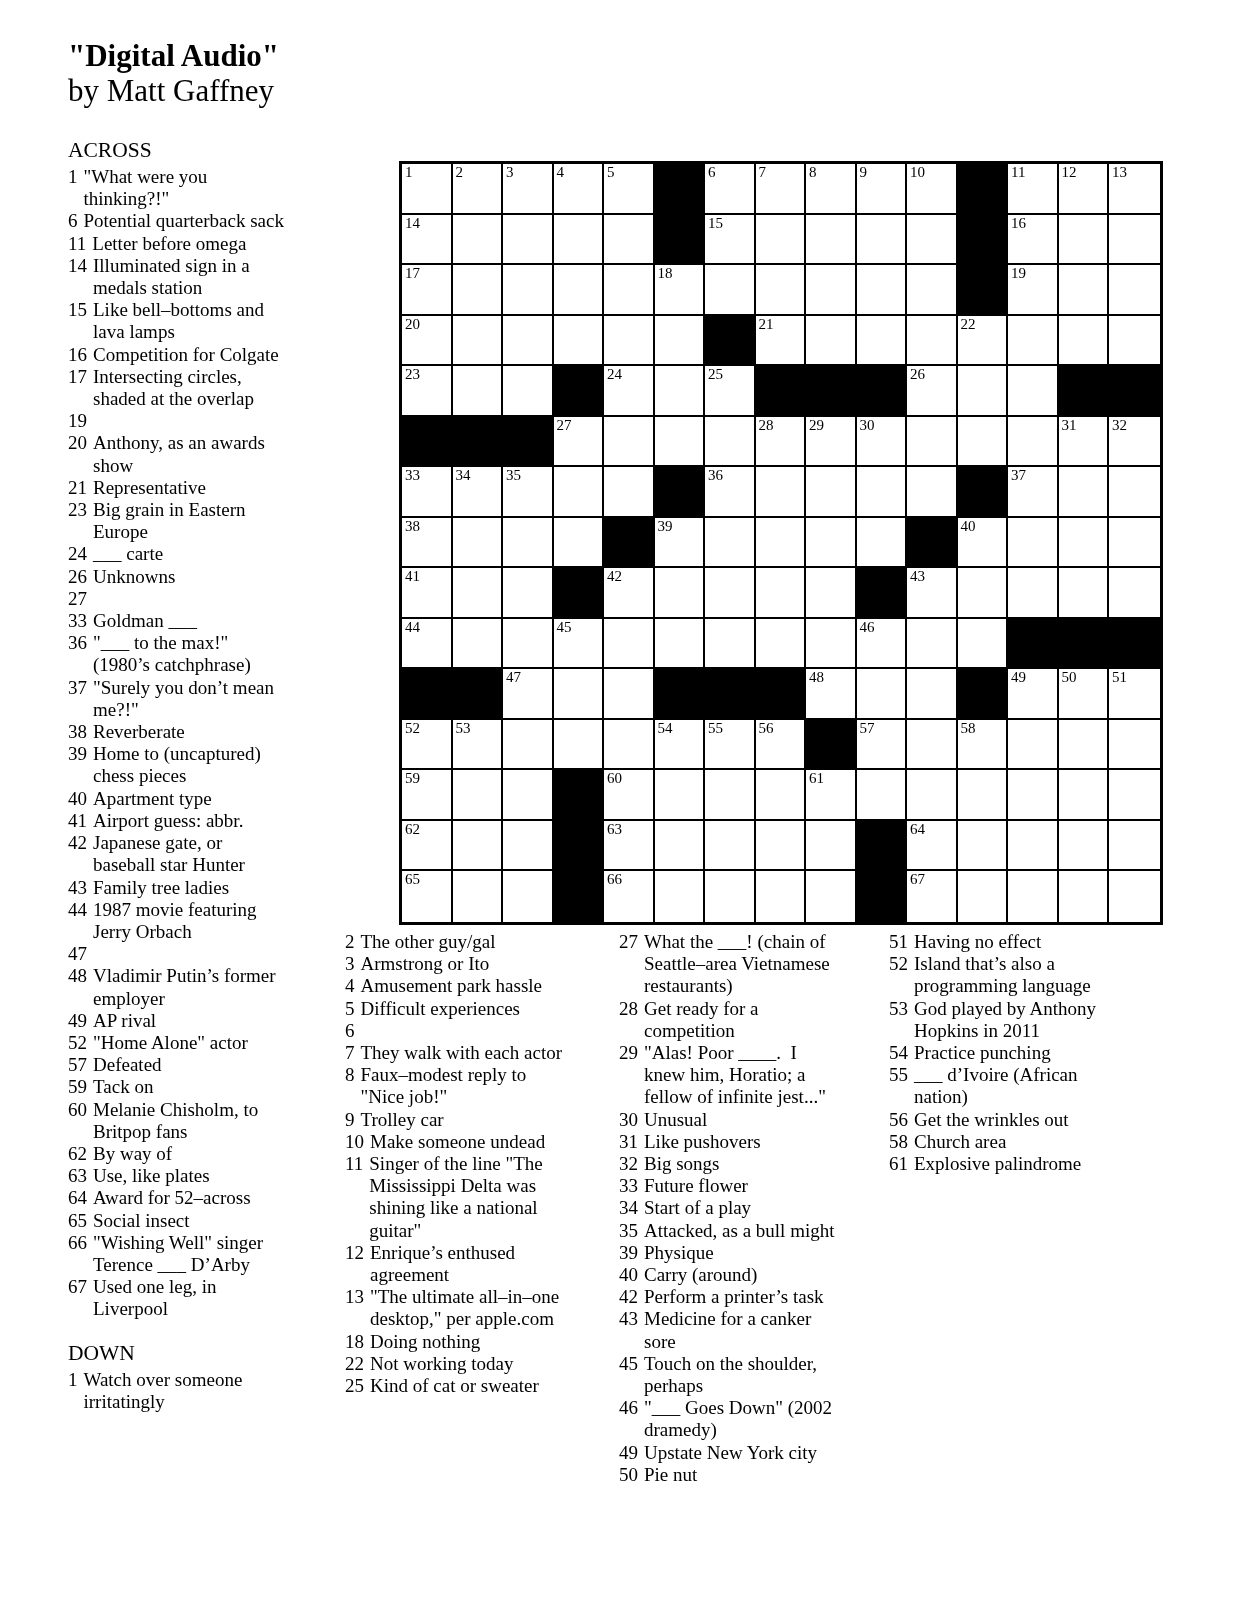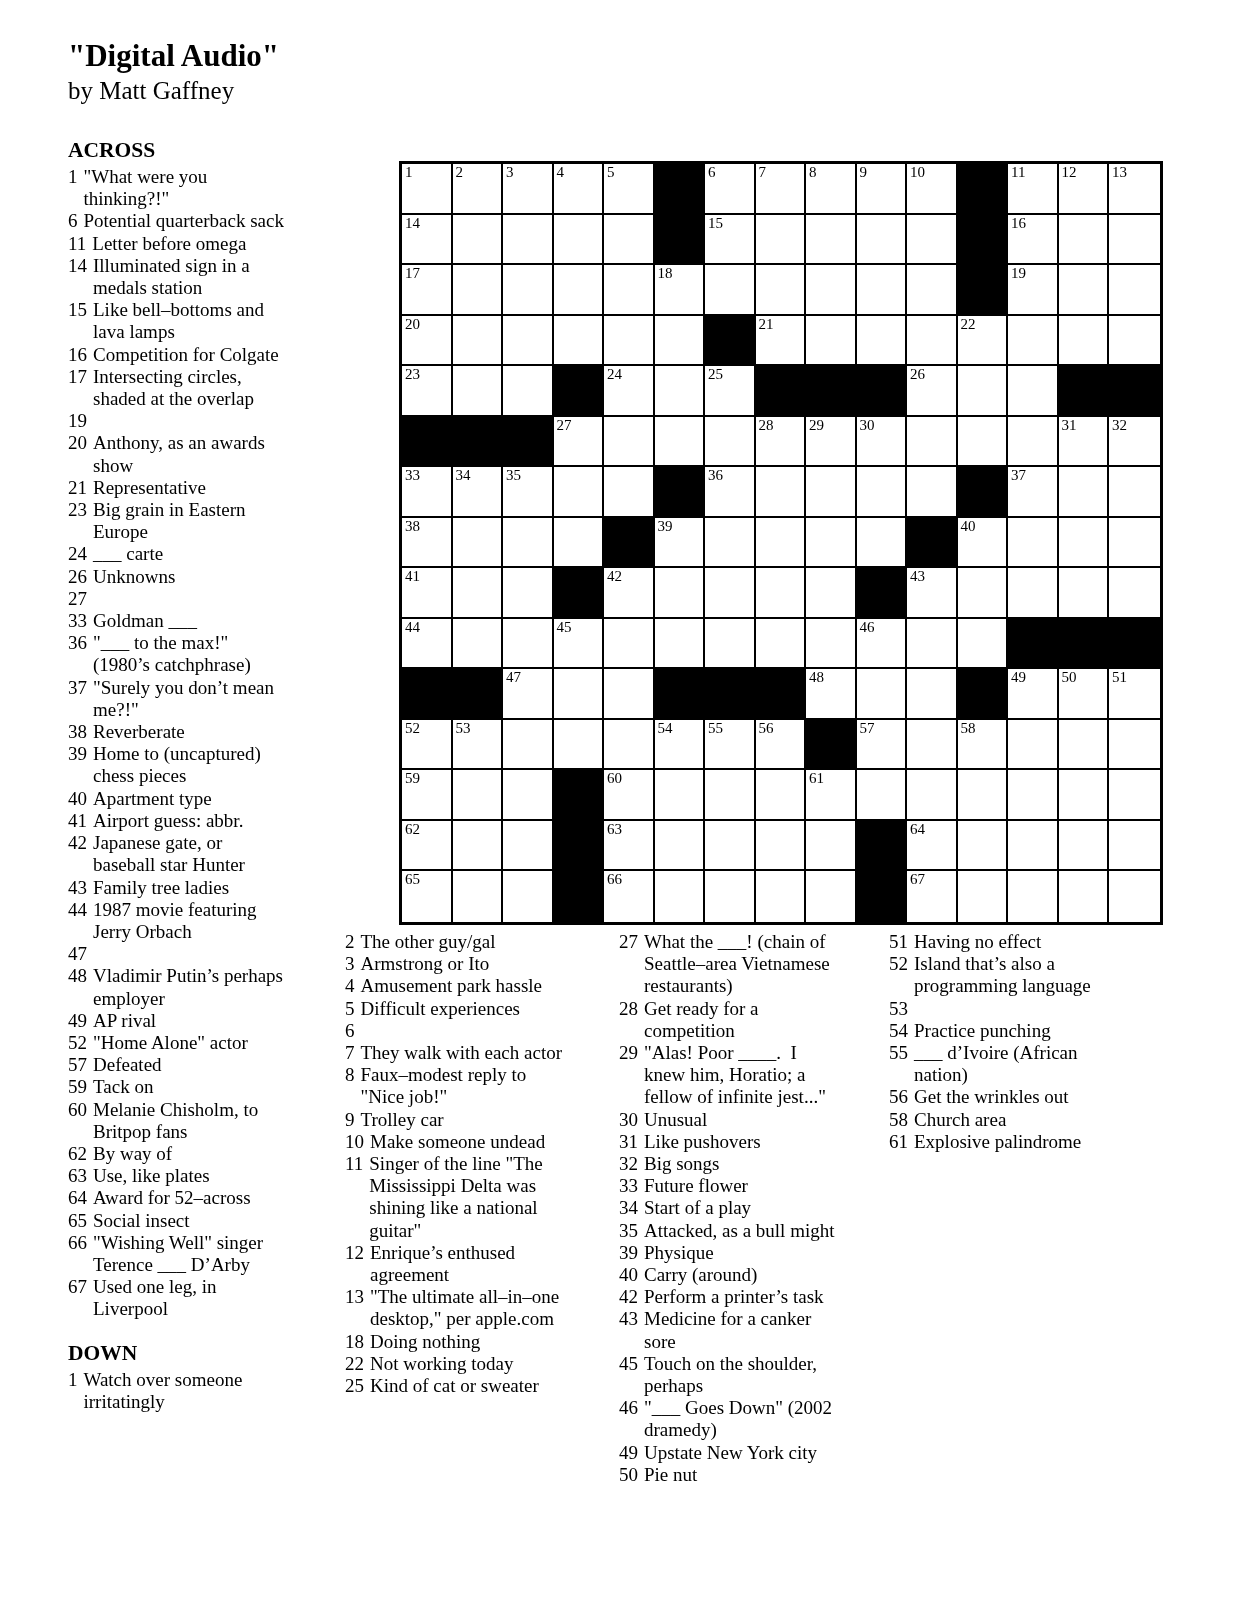--- a/index.html
+++ b/index.html
@@ -7,29 +7,29 @@
     position: relative;
     width: 1236px;
     height: 1600px;
     background: #ffffff;
     color: #000000;
     font-family: "Liberation Serif", serif;
     overflow: hidden;
   }
   .header { position: absolute; left: 68px; top: 38px; }
   .title   { font-size: 31px; font-weight: 700; line-height: 36px; }
-  .byline  { font-size: 25px; line-height: 30px; margin-top: 2px; }
+  .byline  { font-size: 31px; line-height: 30px; margin-top: 2px; }
 
   .col { position: absolute; font-size: 19px; line-height: 22.2px; }
   .col1 { left: 68px;  top: 138px; width: 258px; }
   .col2 { left: 345px; top: 931px; width: 266px; }
   .col3 { left: 619px; top: 931px; width: 264px; }
   .col4 { left: 889px; top: 931px; width: 292px; }
 
-  .heading { font-weight: 700; font-size: 21.5px; line-height: 24px; margin-bottom: 4px; }
+  .heading { font-weight: 400; font-size: 21.5px; line-height: 24px; margin-bottom: 4px; }
   .down-heading { margin-top: 20px; }
 
   .clue { display: flex; align-items: flex-start; }
   .cnum { flex: none; margin-right: 6px; }
   .ctxt { white-space: pre-wrap; }
 
   .xw {
     position: absolute;
     left: 399px; top: 161px;
     display: grid;
@@ -171,21 +171,21 @@
         <div class="clue">
           <span class="cnum">44</span>
           <span class="ctxt">1987 movie featuring
 Jerry Orbach</span>
         </div>
         <div class="clue">
           <span class="cnum">47</span>
         </div>
         <div class="clue">
           <span class="cnum">48</span>
-          <span class="ctxt">Vladimir Putin’s perhaps
+          <span class="ctxt">Vladimir Putin’s former
 employer</span>
         </div>
         <div class="clue">
           <span class="cnum">49</span>
           <span class="ctxt">AP rival</span>
         </div>
         <div class="clue">
           <span class="cnum">52</span>
           <span class="ctxt">"Home Alone" actor</span>
         </div>
@@ -751,20 +751,22 @@
         <span class="cnum">51</span>
         <span class="ctxt">Having no effect</span>
       </div>
       <div class="clue">
         <span class="cnum">52</span>
         <span class="ctxt">Island that’s also a
 programming language</span>
       </div>
       <div class="clue">
         <span class="cnum">53</span>
+        <span class="ctxt">God played by Anthony
+Hopkins in 2011</span>
       </div>
       <div class="clue">
         <span class="cnum">54</span>
         <span class="ctxt">Practice punching</span>
       </div>
       <div class="clue">
         <span class="cnum">55</span>
         <span class="ctxt">___ d’Ivoire (African
 nation)</span>
       </div>

